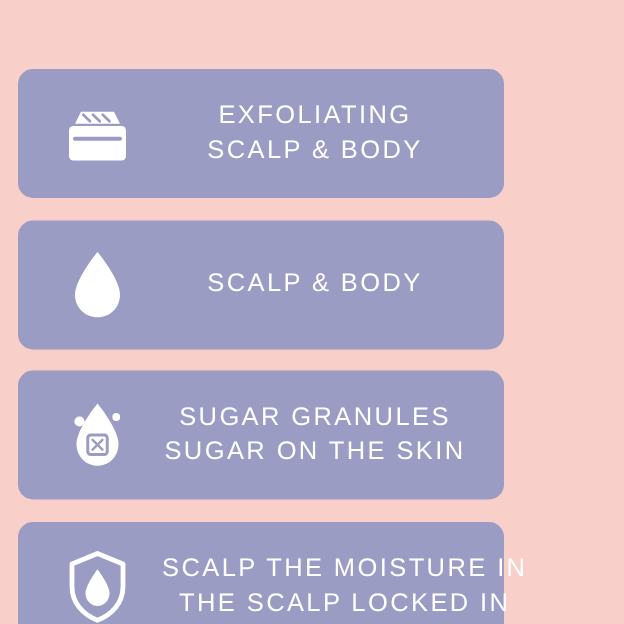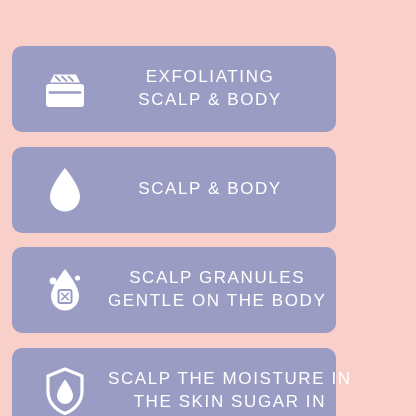--- a/index.html
+++ b/index.html
@@ -95,31 +95,31 @@
       <svg width="48" height="50" viewBox="0 0 48 50" fill="none">
         <path d="M24 4 C24 4 38 21 38 31 C38 39.3 31.7 45.5 24 45.5 C16.3 45.5 10 39.3 10 31 C10 21 24 4 24 4 Z" fill="#ffffff"></path>
         <rect x="17.5" y="25" width="13" height="13" rx="2" fill="none" stroke="#9a9cc4" stroke-width="2"></rect>
         <path d="M20.7 28.2 L27.3 34.8" stroke="#9a9cc4" stroke-width="1.6" stroke-linecap="round"></path>
         <path d="M27.3 28.2 L20.7 34.8" stroke="#9a9cc4" stroke-width="1.6" stroke-linecap="round"></path>
         <circle cx="12" cy="16" r="3.4" fill="#ffffff"></circle>
         <circle cx="36.5" cy="13" r="2.6" fill="#ffffff"></circle>
       </svg>
     </div>
     <div class="card-text">
-      <span class="line">SCALP GRANULES</span>
-      <span class="line">GENTLE ON THE BODY</span>
+      <span class="line">SUGAR GRANULES</span>
+      <span class="line">SUGAR ON THE SKIN</span>
     </div>
   </div>
 
   <div class="feature-card">
     <div class="icon-wrap">
       <svg width="44" height="50" viewBox="0 0 44 50" fill="none">
         <path d="M22 3 L39 10 V25 C39 36 31.5 44 22 47.5 C12.5 44 5 36 5 25 V10 Z" fill="none" stroke="#ffffff" stroke-width="3.2" stroke-linejoin="round"></path>
         <path d="M22 13.5 C22 13.5 30 24 30 29.5 C30 34.3 26.4 38 22 38 C17.6 38 14 34.3 14 29.5 C14 24 22 13.5 22 13.5 Z" fill="#ffffff"></path>
       </svg>
     </div>
     <div class="card-text">
       <span class="line">SCALP THE MOISTURE IN</span>
-      <span class="line">THE SKIN SUGAR IN</span>
+      <span class="line">THE SCALP LOCKED IN</span>
     </div>
   </div>
 
 </div>
 
 </body></html>

